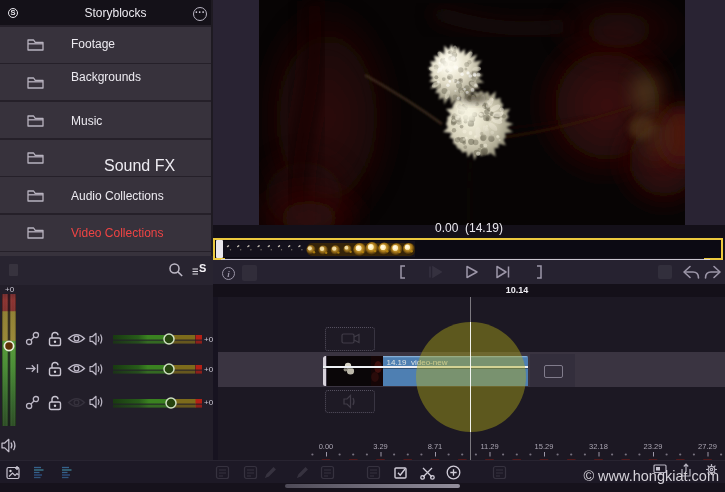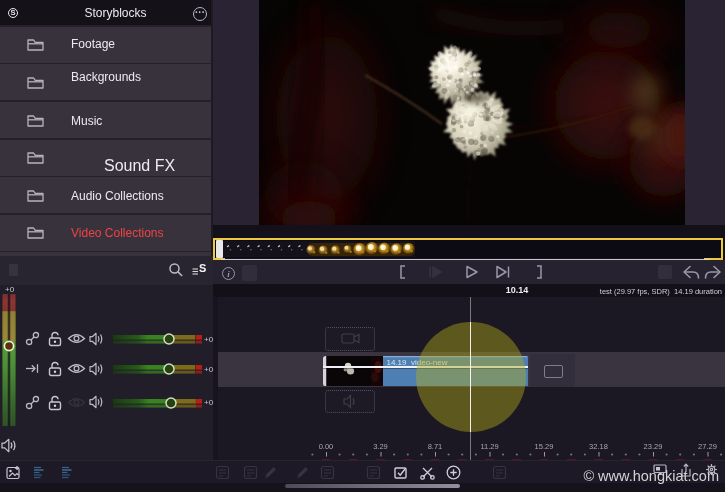--- a/index.html
+++ b/index.html
@@ -314,20 +314,21 @@
           <ellipse cx="188.5" cy="94.6" rx="4.5" ry="2.2" fill="#e8e4d0" opacity="0.45" transform="rotate(110 188.5 94.6)"></ellipse>
           <ellipse cx="176.9" cy="84.5" rx="4.5" ry="2.2" fill="#e8e4d0" opacity="0.45" transform="rotate(150 176.9 84.5)"></ellipse>
           <circle cx="190" cy="64" r="10" fill="#fdfaee" filter="url(#b3)" opacity="0.9"></circle>
           <circle cx="208" cy="112" r="11" fill="#f7f4e2" filter="url(#b3)" opacity="0.85"></circle>
           <circle cx="231" cy="136" r="8" fill="#b5b19c" filter="url(#b3)" opacity="0.5"></circle>
           <ellipse cx="216" cy="98" rx="14" ry="5" fill="#33291c" filter="url(#b3)" opacity="0.65"></ellipse>
         </g>
 </svg>
     </div>
 <div class="abs" style="left:213px;top:225px;width:512px;height:13px;background:#141019;"></div>
+<div class="abs" style="left:213px;top:221px;width:512px;text-align:center;color:#eae8ee;font-size:12px;">0.00&nbsp; (14.19)</div>
 <div class="abs" style="left:213px;top:238px;width:510px;height:22px;border:2px solid #ecc93e;background:#0d0a14;">
       <div class="abs" style="left:0px;top:0px;width:506px;height:18px;">
         <svg width="506" height="18" viewBox="0 0 506 18">
 <defs>
             <radialGradient id="goldg" cx="45%" cy="40%" r="60%">
               <stop offset="0%" stop-color="#f8cf62"></stop>
               <stop offset="55%" stop-color="#a9791a"></stop>
               <stop offset="100%" stop-color="#2e1d05"></stop>
             </radialGradient>
           </defs>
@@ -640,21 +641,20 @@
 <rect x="82.5" y="8.6" width="6.5" height="3" fill="#b32015" opacity="0.75"></rect>
 <circle cx="58" cy="7" r="5" fill="#26430f" stroke="#cfe0c2" stroke-width="1.5"></circle>
 </svg>
       </div>
       <div class="abs" style="left:204px;top:113.0px;color:#cac6d2;font-size:8px;">+0</div>
     </div>
 
 <div class="abs" style="left:213px;top:284px;width:512px;height:176px;background:#1c1823;overflow:hidden;">
       <div class="abs" style="left:0;top:0;width:512px;height:13px;background:#141019;"></div>
       <div class="abs" style="left:0;top:1px;width:604px;text-align:center;color:#eeecf2;font-size:9px;font-weight:bold;"><span style="margin-left:4px;">10.14</span></div>
-      <div class="abs" style="left:0;top:3px;width:509px;text-align:right;color:#cfccd8;font-size:7.5px;">test (29.97 fps, SDR)&nbsp; 14.19 duration</div>
       <div class="abs" style="left:0;top:13px;width:5px;height:163px;background:#171320;"></div>
       <div class="abs" style="left:5px;top:68px;width:507px;height:35px;background:#3a3441;"></div>
       <div class="abs" style="left:317px;top:69.5px;width:45px;height:33px;background:#332e3c;"></div>
       <div class="abs" style="left:331px;top:80.5px;width:19px;height:13px;border:1.5px solid #817c8c;border-radius:2px;"></div>
       <div class="abs" style="left:111.5px;top:43px;width:50px;height:23.5px;border:1px dotted #55505f;border-radius:3px;background:rgba(255,255,255,0.012);">
         <svg width="48" height="21" viewBox="0 0 48 21" opacity="0.22">
           <g stroke="#b7b2c0" stroke-width="1.2" fill="none">
             <rect x="16" y="6" width="12" height="9" rx="1.5"></rect>
             <path d="M28 9 L33 6.5 L33 14.5 L28 12"></path>
           </g>

